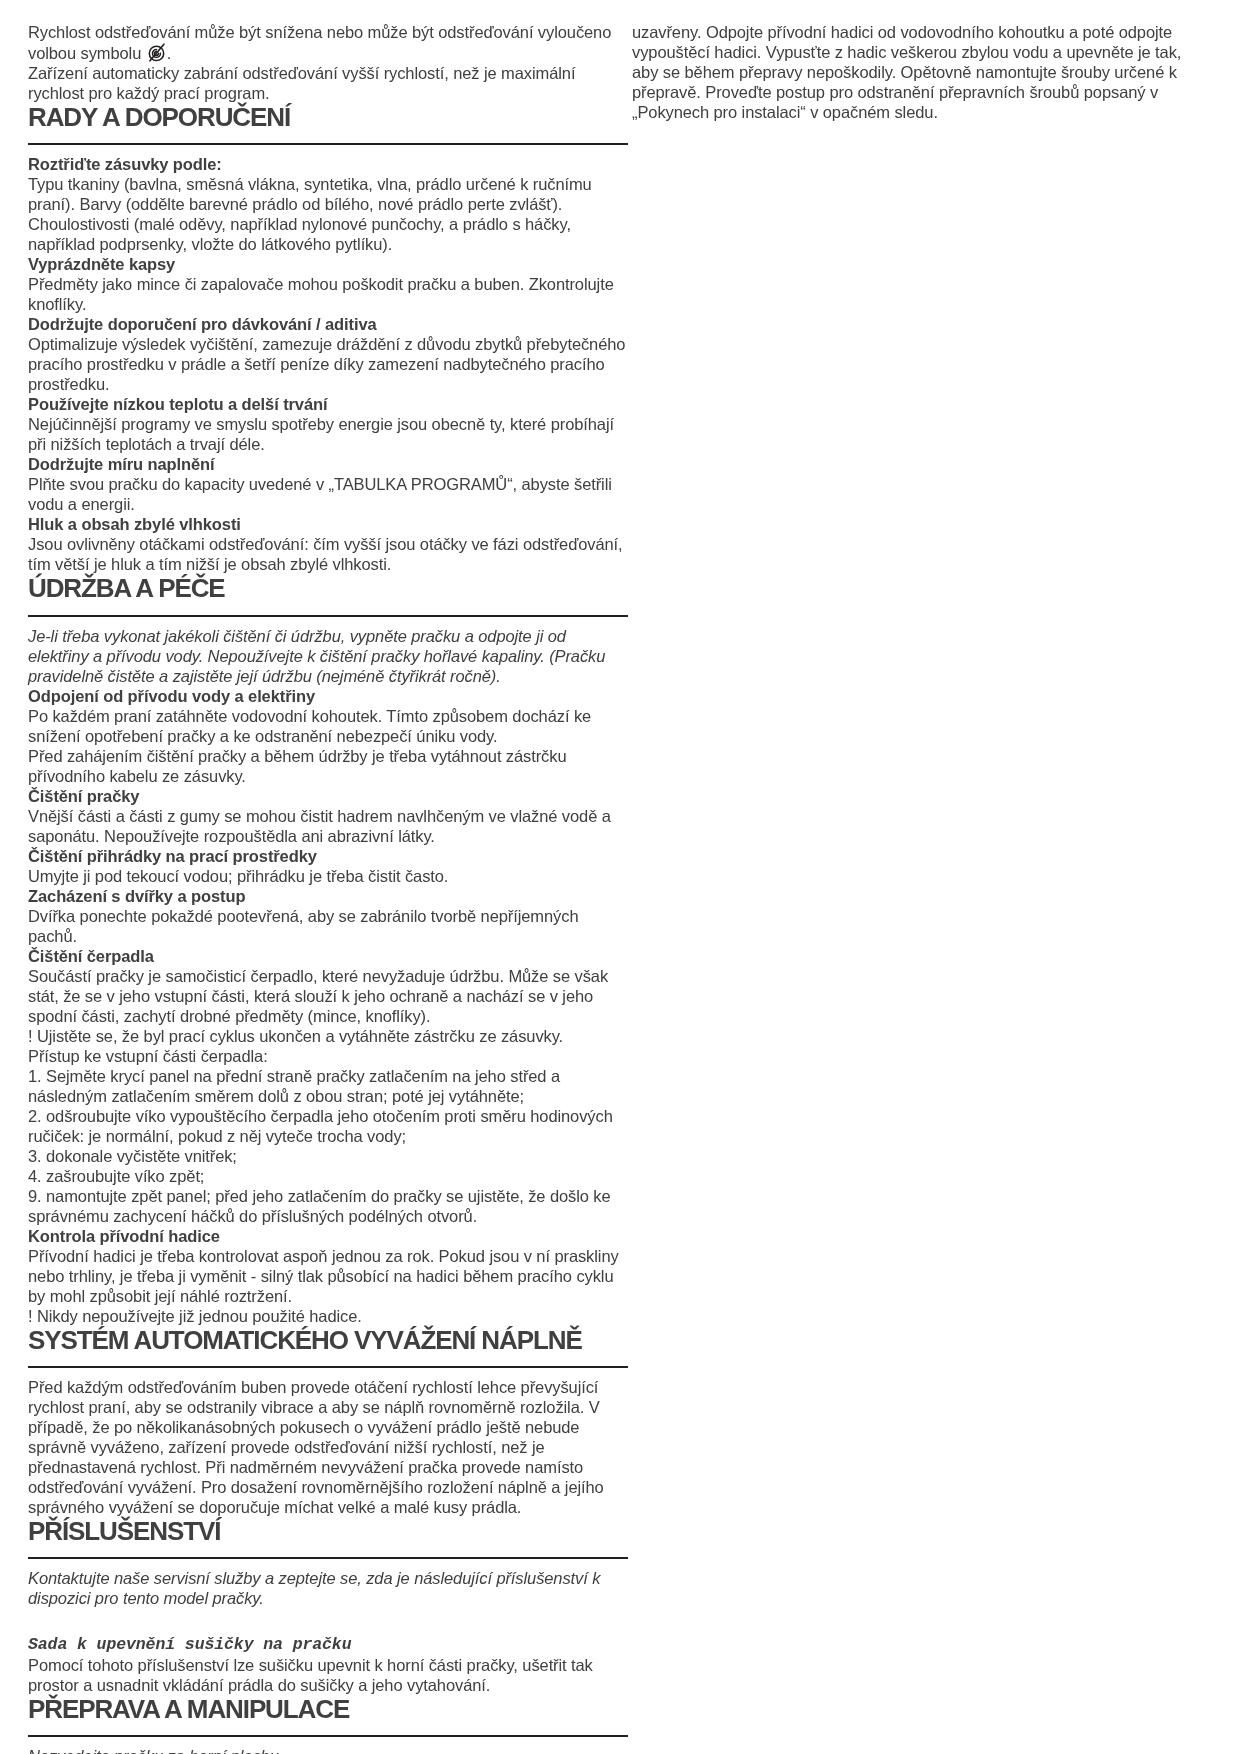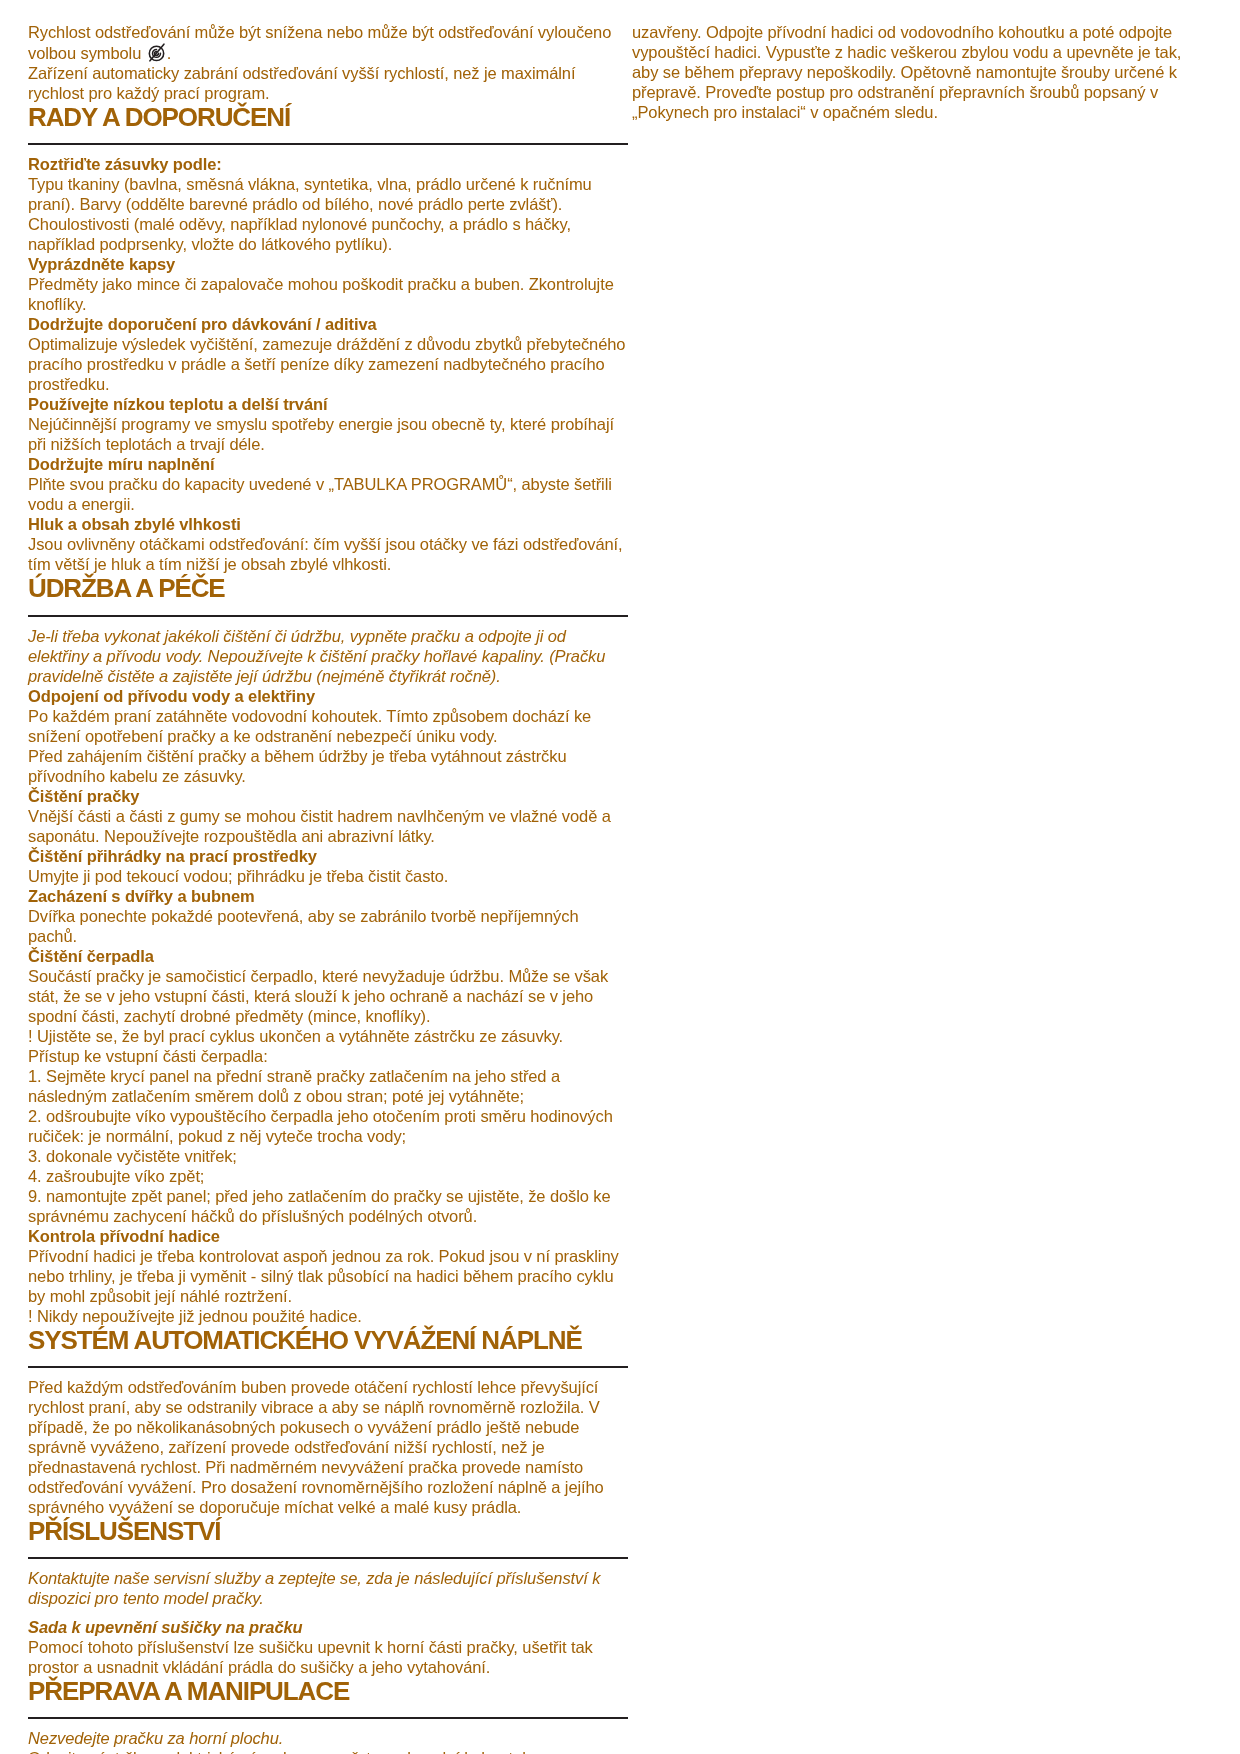--- a/index.html
+++ b/index.html
@@ -1,37 +1,37 @@
 <!DOCTYPE html>
 <html><head>
 <meta charset="utf-8">
 <style>
   html, body { margin: 0; padding: 0; background: #ffffff; }
   .page {
     position: relative;
     width: 1240px;
     height: 1754px;
     background: #ffffff;
-    color: #a16207;
+    color: #404040;
     font-family: "Liberation Sans", sans-serif;
     overflow: hidden;
   }
   .col {
     position: absolute;
     top: 22px;
     font-size: 16.5px;
     line-height: 20px;
     letter-spacing: -0.1px;
   }
   .col-left  { left: 28px;  width: 600px; }
   .col-right { left: 632px; width: 570px; }
   p { margin: 0; }
   p.b  { font-weight: bold; }
   p.i  { font-style: italic; }
-  p.bi { font-weight: bold; font-style: italic; margin-top: 9px; }
+  p.bi { font-weight: bold; font-style: italic; margin-top: 27px; font-family: Liberation Mono, monospace; }
   h2.sec {
     font-size: 26px;
     font-weight: bold;
     letter-spacing: -1.1px;
     line-height: 1.05;
     margin: 1px 0 9px 0;
     padding-bottom: 12px;
     border-bottom: 2.5px solid #231f20;
   }
   .icon-nospin {
@@ -74,21 +74,21 @@
 
     <h2 class="sec">ÚDRŽBA A PÉČE</h2>
     <p class="i">Je-li třeba vykonat jakékoli čištění či údržbu, vypněte pračku a odpojte ji od elektřiny a přívodu vody. Nepoužívejte k čištění pračky hořlavé kapaliny. (Pračku pravidelně čistěte a zajistěte její údržbu (nejméně čtyřikrát ročně).</p>
     <p class="b">Odpojení od přívodu vody a elektřiny</p>
     <p class="t">Po každém praní zatáhněte vodovodní kohoutek. Tímto způsobem dochází ke snížení opotřebení pračky a ke odstranění nebezpečí úniku vody.</p>
     <p class="t">Před zahájením čištění pračky a během údržby je třeba vytáhnout zástrčku přívodního kabelu ze zásuvky.</p>
     <p class="b">Čištění pračky</p>
     <p class="t">Vnější části a části z gumy se mohou čistit hadrem navlhčeným ve vlažné vodě a saponátu. Nepoužívejte rozpouštědla ani abrazivní látky.</p>
     <p class="b">Čištění přihrádky na prací prostředky</p>
     <p class="t">Umyjte ji pod tekoucí vodou; přihrádku je třeba čistit často.</p>
-    <p class="b">Zacházení s dvířky a bubnem</p>
+    <p class="b">Zacházení s dvířky a postup</p>
     <p class="t">Dvířka ponechte pokaždé pootevřená, aby se zabránilo tvorbě nepříjemných pachů.</p>
     <p class="b">Čištění čerpadla</p>
     <p class="t">Součástí pračky je samočisticí čerpadlo, které nevyžaduje údržbu. Může se však stát, že se v jeho vstupní části, která slouží k jeho ochraně a nachází se v jeho spodní části, zachytí drobné předměty (mince, knoflíky).</p>
     <p class="t">! Ujistěte se, že byl prací cyklus ukončen a vytáhněte zástrčku ze zásuvky.</p>
     <p class="t">Přístup ke vstupní části čerpadla:</p>
     <p class="t">1. Sejměte krycí panel na přední straně pračky zatlačením na jeho střed a následným zatlačením směrem dolů z obou stran; poté jej vytáhněte;</p>
     <p class="t">2. odšroubujte víko vypouštěcího čerpadla jeho otočením proti směru hodinových ručiček: je normální, pokud z něj vyteče trocha vody;</p>
     <p class="t">3. dokonale vyčistěte vnitřek;</p>
     <p class="t">4. zašroubujte víko zpět;</p>
     <p class="t">9. namontujte zpět panel; před jeho zatlačením do pračky se ujistěte, že došlo ke správnému zachycení háčků do příslušných podélných otvorů.</p>

